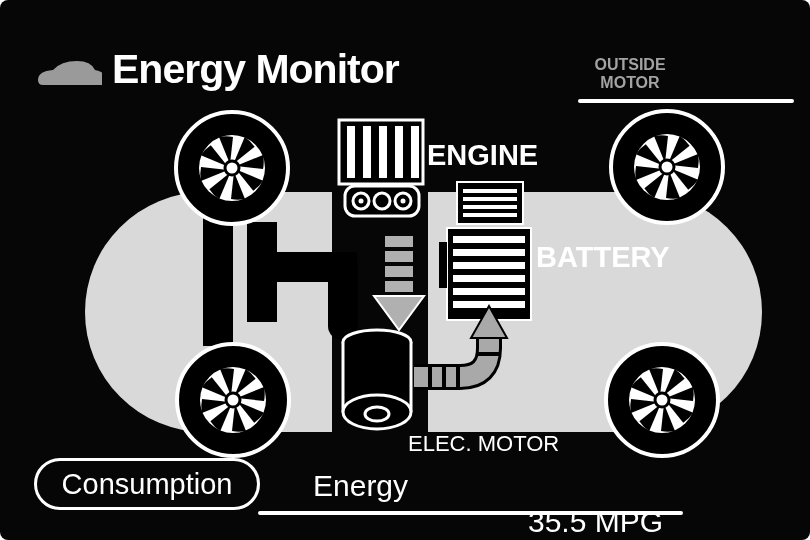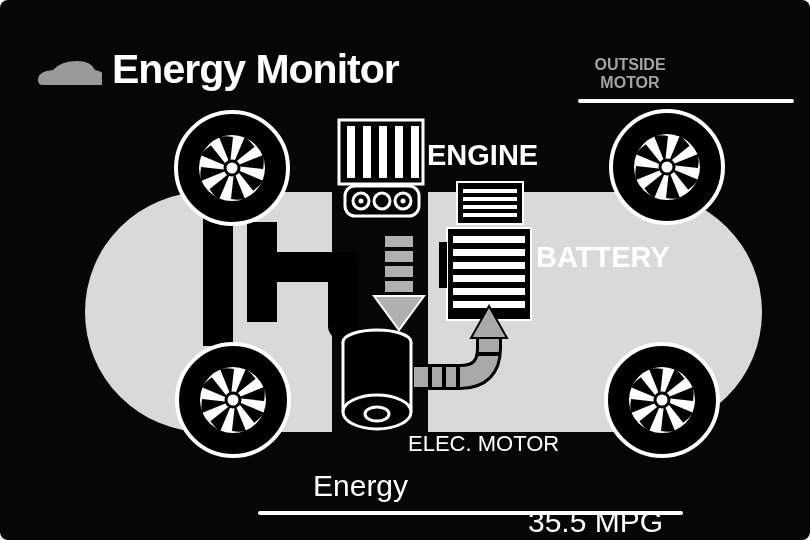--- a/index.html
+++ b/index.html
@@ -152,18 +152,21 @@
     <div id="temp-block" class="abs">
       <div>OUTSIDE</div>
       <div>MOTOR</div>
     </div>
     <div id="temp-rule" class="abs rule"></div>
 
     <div id="engine-label" class="abs">ENGINE</div>
     <div id="battery-label" class="abs">BATTERY</div>
     <div id="motor-label" class="abs">ELEC. MOTOR</div>
 
+    <button id="consumption-btn" class="abs">
+      <span>Consumption</span>
+    </button>
     <div id="current-label" class="abs">Energy</div>
     <div id="current-value" class="abs">35.5 MPG</div>
     <div id="footer-rule" class="abs rule"></div>
 
   </div>
 </div>
 
 </body></html>

